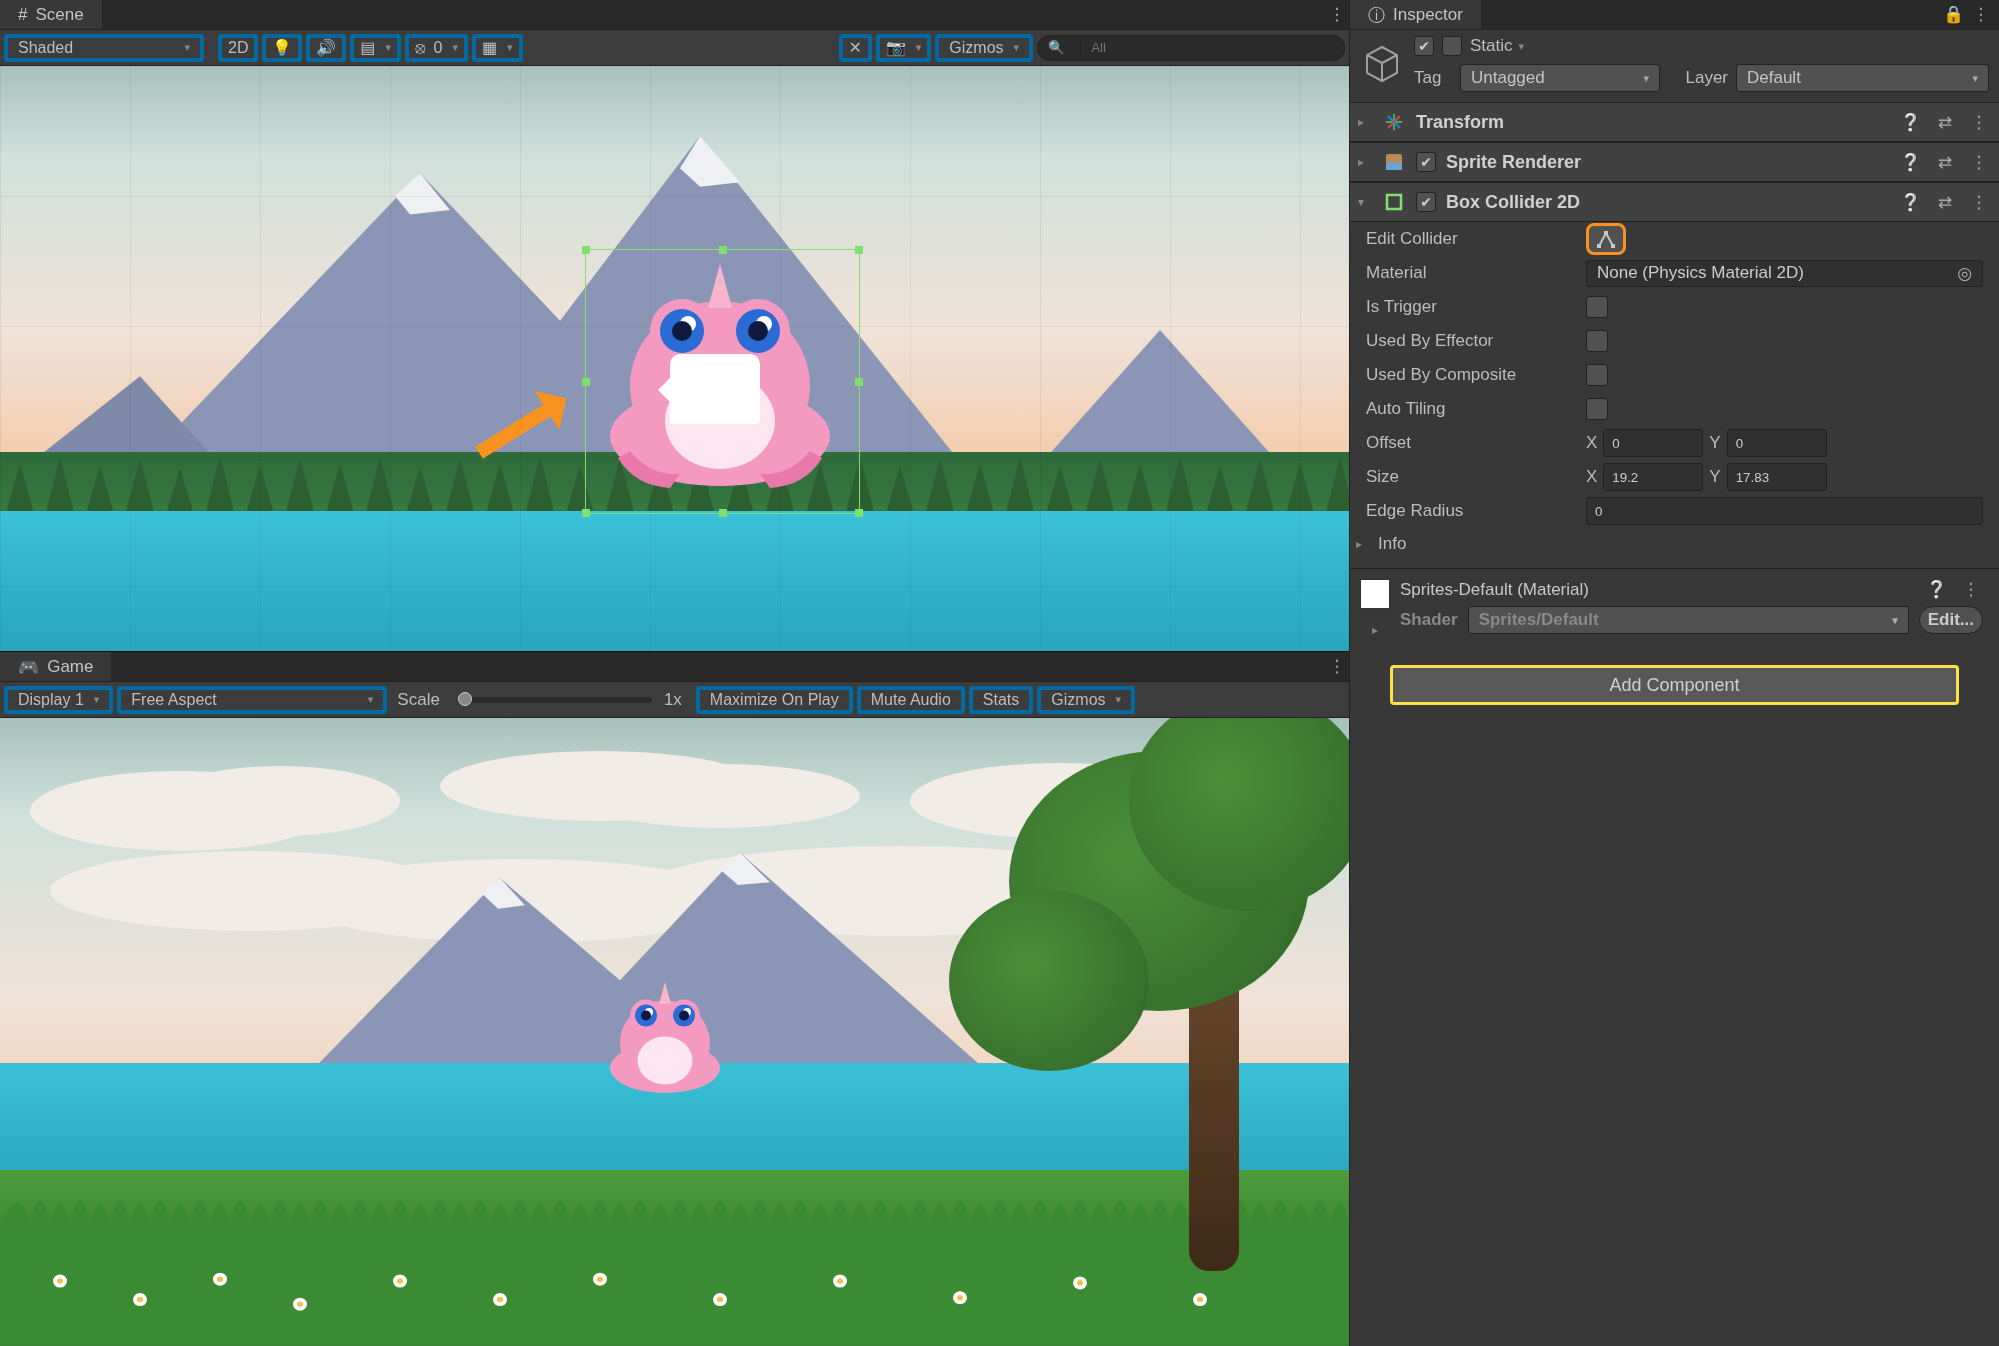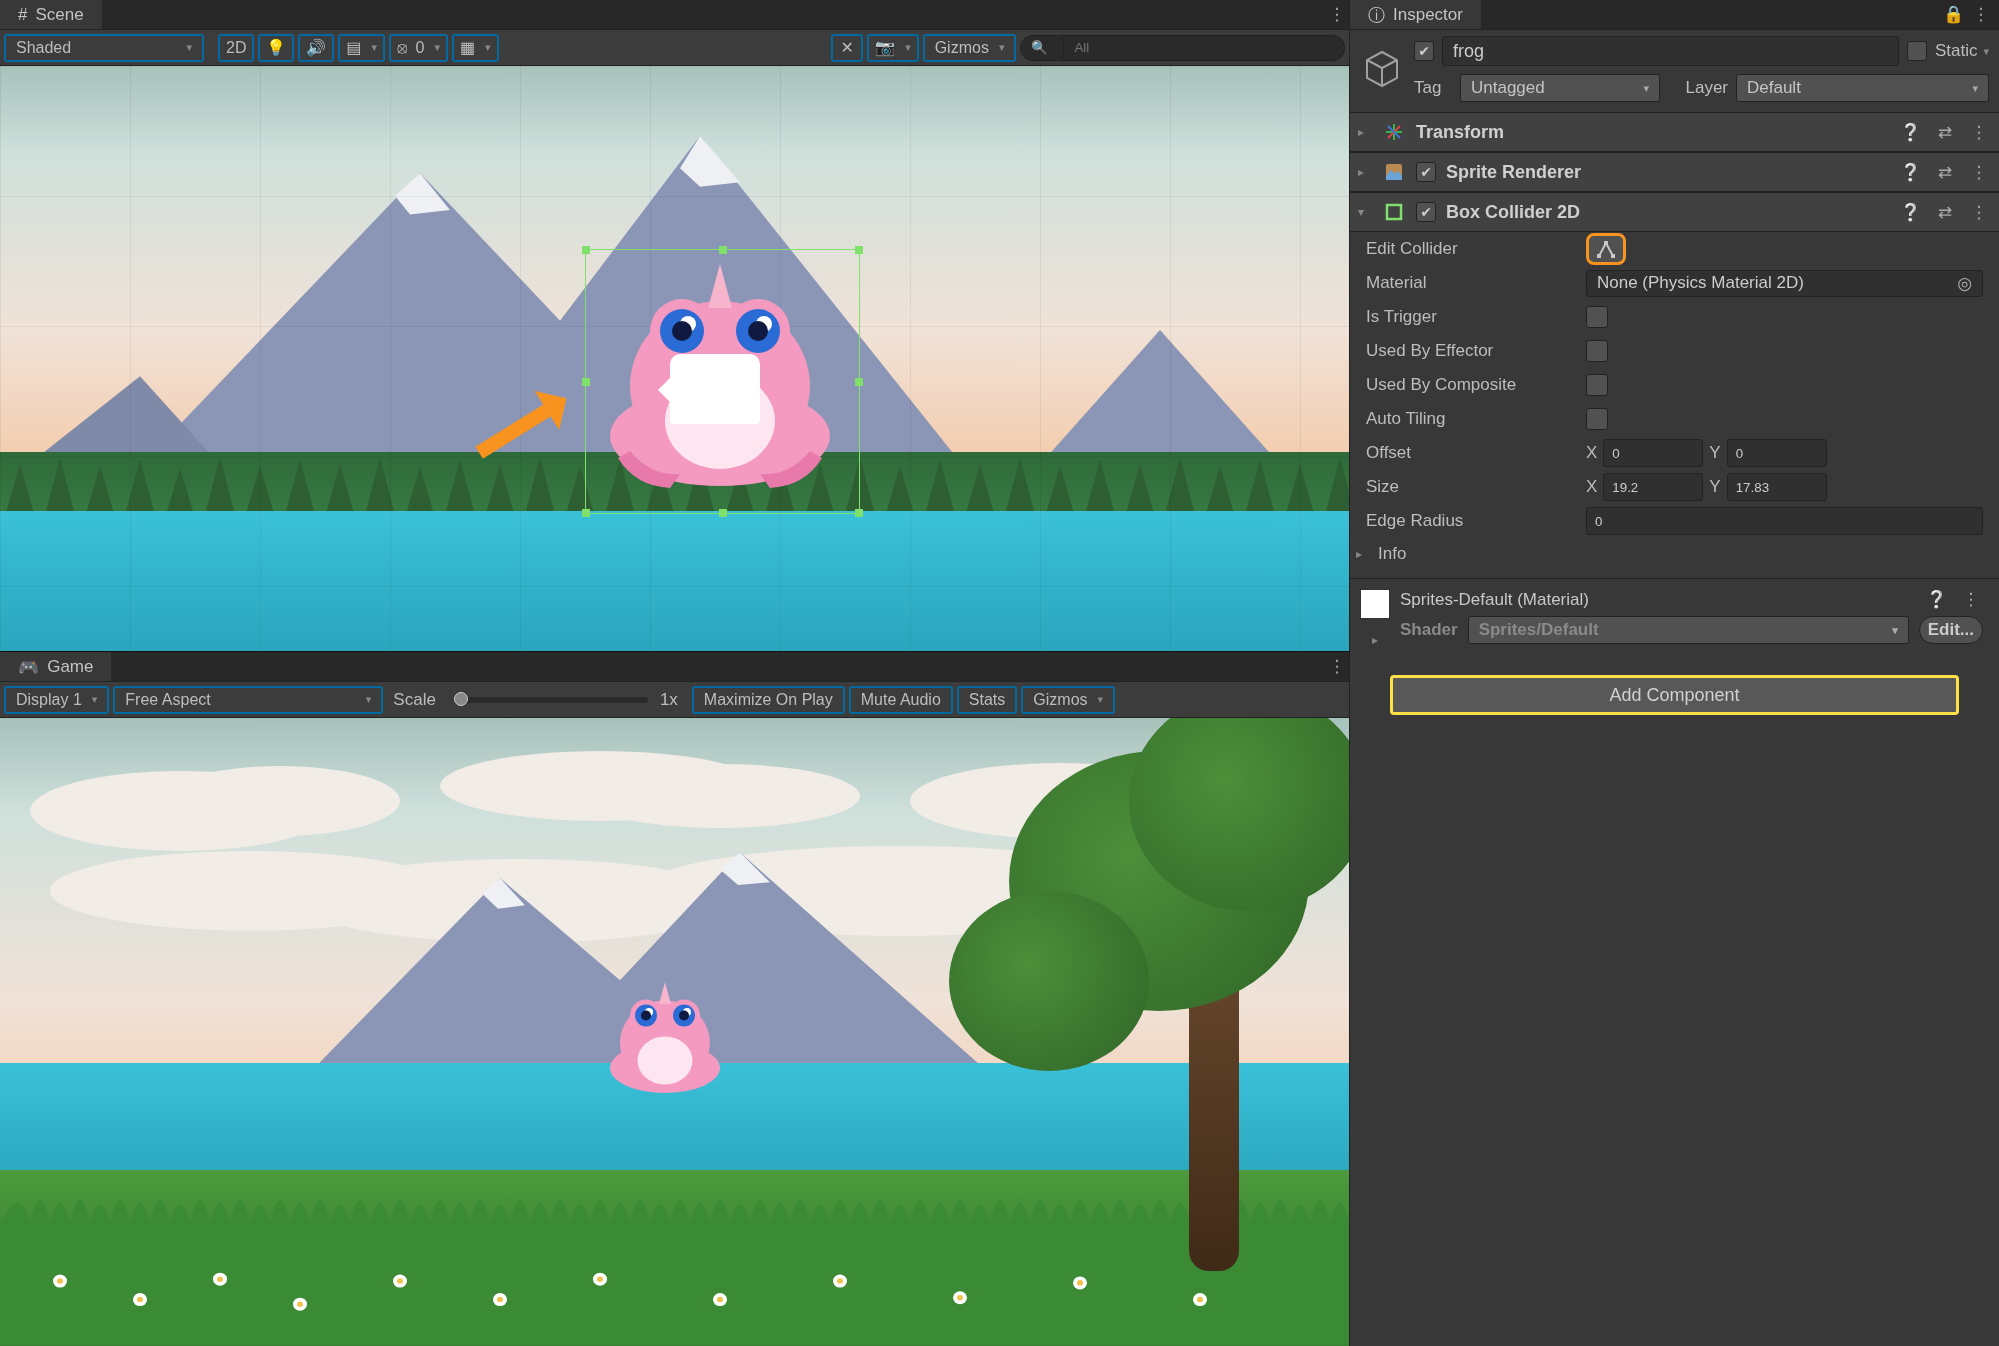--- a/index.html
+++ b/index.html
@@ -6,21 +6,21 @@
 body { background:#383838; color:#bdbdbd; font-size:17px; overflow:hidden; }
 #root { width:1999px; height:1346px; display:flex; }
 .left-col { width:1349px; display:flex; flex-direction:column; }
 .right-col { flex:1; background:#383838; border-left:1px solid #222; display:flex; flex-direction:column; }
 
 
 .tab-bar { height:30px; background:#282828; display:flex; align-items:stretch; border-bottom:1px solid #222; position:relative; }
 .tab { background:#383838; padding:0 18px; display:flex; align-items:center; gap:8px; border-top:1px solid #383838; color:#c4c4c4; }
 .tab-bar .more { margin-left:auto; width:24px; display:flex; align-items:center; justify-content:center; color:#aaa; cursor:pointer; }
 .toolbar { height:36px; background:#3c3c3c; border-bottom:1px solid #222; display:flex; align-items:center; padding:0 4px; gap:4px; }
-.tb-btn { height:28px; padding:0 10px; background:#3c3c3c; border:2px solid #0369a1; border-radius:3px; display:flex; align-items:center; justify-content:center; color:#bdbdbd; cursor:pointer; font-size:16px; white-space:nowrap; }
+.tb-btn { height:28px; padding:0 10px; background:#3c3c3c; border:4px solid #0369a1; border-radius:3px; display:flex; align-items:center; justify-content:center; color:#bdbdbd; cursor:pointer; font-size:16px; white-space:nowrap; }
 .tb-btn.small { padding:0 6px; min-width:32px; }
 .tb-drop { display:flex; align-items:center; gap:6px; }
 .tb-drop::after { content:"▾"; font-size:11px; color:#888; margin-left:4px; }
 .sep { width:6px; }
 .scene-find { flex:1; display:flex; align-items:center; }
 .scene-find input { background:#2a2a2a; border:1px solid #222; border-radius:14px 0 0 14px; color:#ccc; height:26px; padding:0 10px; width:44px; }
 .scene-find .findtxt { flex:1; background:#2a2a2a; border:1px solid #222; border-left:none; border-radius:0 14px 14px 0; height:26px; color:#ccc; padding:0 10px; }
 
 
 .scene-view { flex:1; position:relative; overflow:hidden; background:#555; }
@@ -360,21 +360,20 @@
     <div class="insp-head">
       <div class="cube-ico">
         <svg width="42" height="42" viewBox="0 0 42 42">
             <path d="M21 4 L36 12 L36 30 L21 38 L6 30 L6 12 Z" fill="none" stroke="#a0a0a0" stroke-width="2"></path>
             <path d="M6 12 L21 20 L36 12 M21 20 L21 38" fill="none" stroke="#a0a0a0" stroke-width="2"></path>
           </svg>
       </div>
       <div style="flex:1;display:flex;flex-direction:column;gap:8px">
         <div style="display:flex;align-items:center;gap:8px">
           <div class="checkbox checked"></div>
-          <input class="insp-namefield" value="frog" style="">
           <div class="checkbox"></div>
           <div class="static-box">
             <span>Static</span>
             <span style="font-size:11px;color:#888">▾</span>
           </div>
         </div>
         <div style="display:flex;align-items:center;gap:8px">
           <span class="lbl" style="width:38px">Tag</span>
           <div class="sel" style="max-width:200px">
               <span>Untagged</span>

